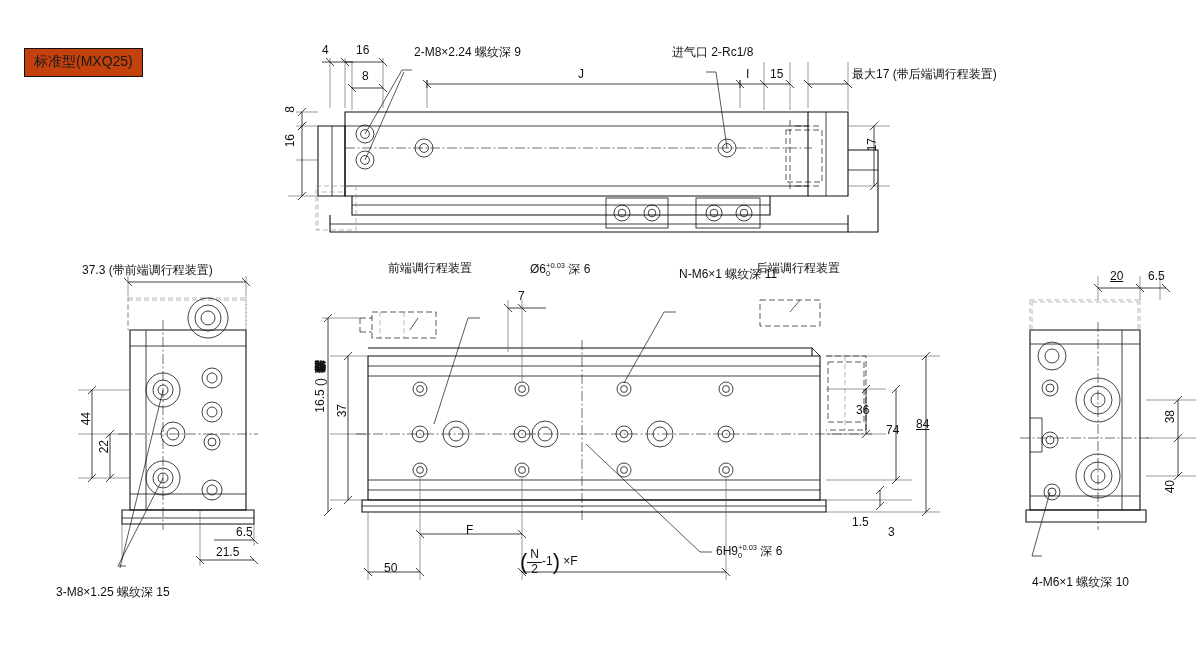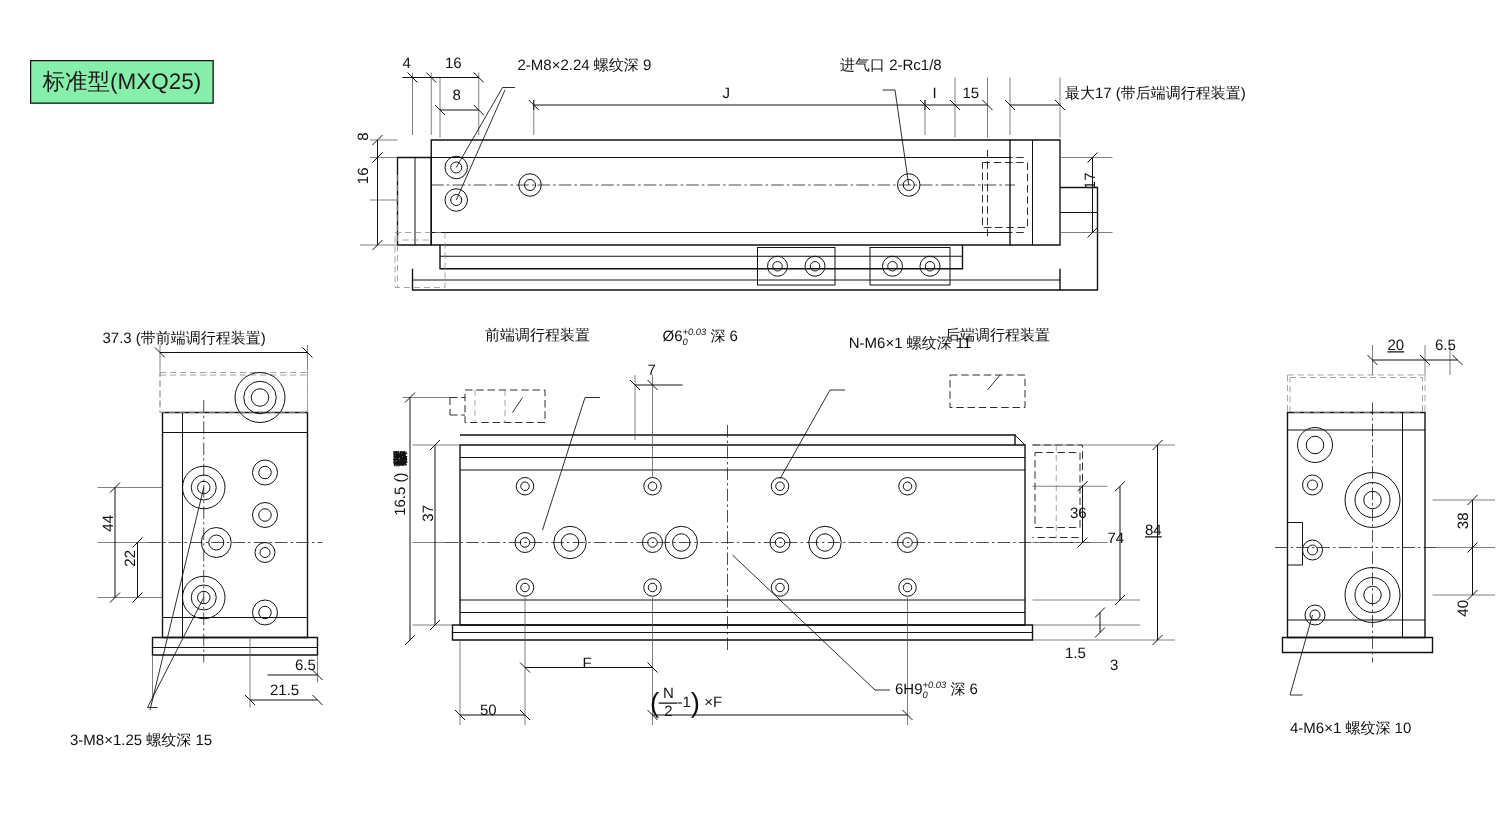--- a/index.html
+++ b/index.html
@@ -1,35 +1,35 @@
 <!DOCTYPE html>
 <html><head>
 <meta charset="utf-8">
 <style>
   html,body{margin:0;padding:0;background:#ffffff;}
   body{width:1200px;height:650px;position:relative;overflow:hidden;
        font-family:"Liberation Sans","DejaVu Sans",sans-serif;color:#1a1a1a;}
   .root{position:absolute;left:0;top:0;width:1200px;height:650px;}
   .lbl{position:absolute;font-size:12px;line-height:1.15;white-space:nowrap;color:#111;}
   .vert{writing-mode:vertical-rl;transform:rotate(180deg);}
-  .title-box{position:absolute;border:1.2px solid #111;padding:4px 9px 5px 9px;font-size:18px;
-             white-space:nowrap;background:#86efac;}
+  .title-box{position:absolute;border:1.2px solid #111;padding:4px 9px 5px 9px;font-size:14px;
+             white-space:nowrap;background:#c2410c;}
   svg{position:absolute;left:0;top:0;}
   .ln{stroke:#111;stroke-width:0.8;fill:none;}
   .ln2{stroke:#111;stroke-width:1.1;fill:none;}
   .thin{stroke:#555;stroke-width:0.6;fill:none;}
   .dash{stroke:#111;stroke-width:0.7;fill:none;stroke-dasharray:6 3;}
   .dashf{stroke:#888;stroke-width:0.6;fill:none;stroke-dasharray:5 3;}
   .cl{stroke:#111;stroke-width:0.6;fill:none;stroke-dasharray:10 2.5 2 2.5;}
   .lead{stroke:#111;stroke-width:0.7;fill:none;}
   .frac{display:inline-block;text-align:center;vertical-align:middle;font-size:12px;}
   .frac .num{display:block;border-bottom:1px solid #111;padding:0 3px;line-height:1.15;}
   .frac .den{display:block;padding:0 3px;line-height:1.15;}
   .paren{font-size:22px;vertical-align:middle;line-height:1;}
-  .tol{display:inline-block;font-size:7.5px;line-height:1.05;vertical-align:middle;text-align:left;font-style:italic;}
+  .tol{display:inline-block;font-size:7.5px;line-height:1.05;vertical-align:middle;text-align:left;}
 </style>
 </head>
 <body>
 
 <div class="root">
 
   <div class="title-box" style="left:24px;top:48px;">标准型(MXQ25)</div>
 
   <svg width="1200" height="650">
 

